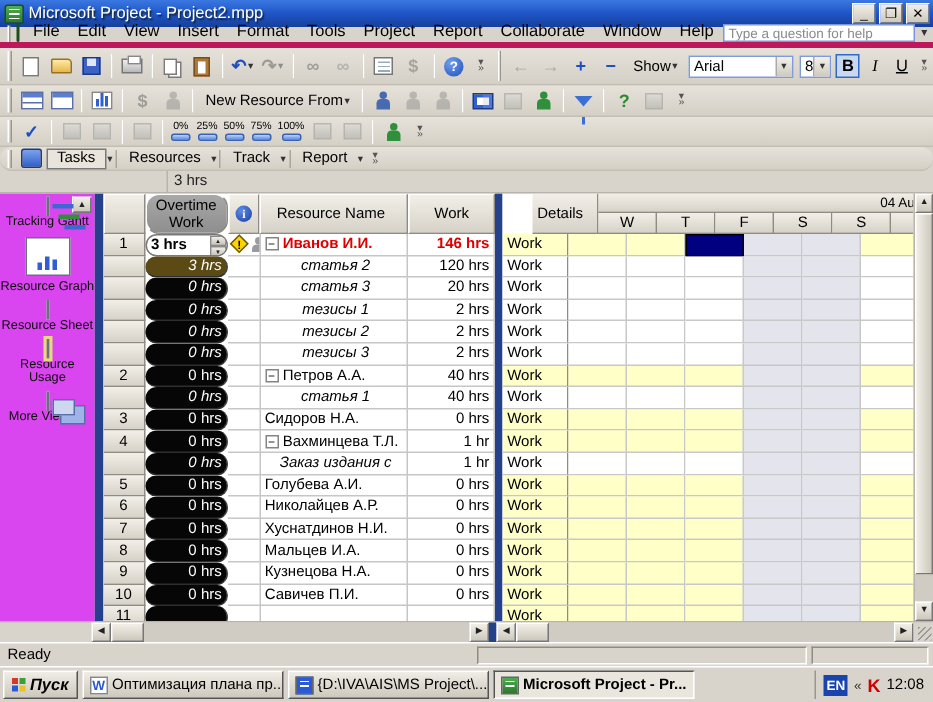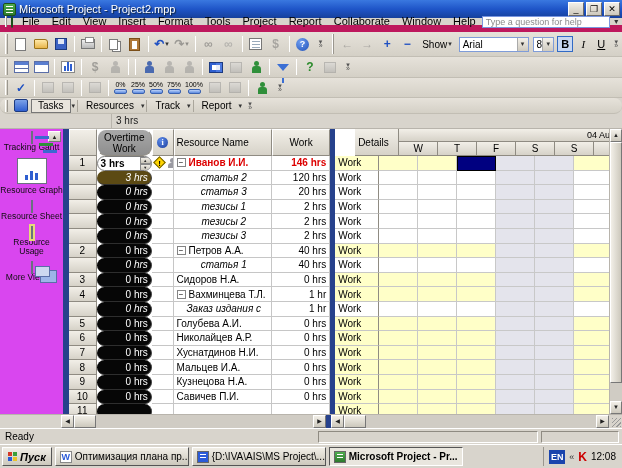--- a/index.html
+++ b/index.html
@@ -8,21 +8,21 @@
   .window { width:622px; height:468px; display:flex; flex-direction:column; }
 
   
   .titlebar { height:18px; background:linear-gradient(180deg,#3a78e0 0%,#1f55c8 50%,#16409c 100%); display:flex; align-items:center; padding:0 2px; color:#fff; }
   .app-icon { width:13px; height:13px; margin:0 3px 0 1px; background:linear-gradient(180deg,#4fae4f,#2c7a2c); border:1px solid #1c4f1c; border-radius:2px; position:relative; }
   .app-icon::before { content:""; position:absolute; left:2px; top:2px; right:2px; bottom:2px; background:repeating-linear-gradient(180deg,#fff 0 1px,transparent 1px 3px); }
   .title-text { font-weight:normal; font-size:11px; flex:1; white-space:nowrap; text-shadow:1px 1px 1px #123; }
   .winbtn { width:16px; height:14px; margin-left:2px; background:linear-gradient(#f2efe8,#cdc8bc); border:1px solid #fff; border-right-color:#6a6a6a; border-bottom-color:#6a6a6a; font-size:9px; line-height:12px; text-align:center; color:#000; }
 
   
-  .menubar { height:14px; background:#d8d4cc; display:flex; align-items:center; border-bottom:7px solid #be185d; padding-left:2px; }
+  .menubar { height:14px; background:#d8d4cc; display:flex; align-items:flex-end; border-bottom:4px solid #be185d; padding-left:2px; }
   .menu-grip { width:4px; height:11px; margin:0 3px; border-left:1px solid #fff; border-right:1px solid #9a968e; }
   .menu-item { padding:0 6px; font-size:11px; line-height:13px; }
   .menu-right { margin-left:auto; display:flex; align-items:center; }
   .helpbox { width:128px; height:12px; background:#fff; border:1px solid #7a96df; color:#8a8a8a; font-size:9px; padding:0 3px; line-height:11px; white-space:nowrap; overflow:hidden; }
   .mini { width:13px; height:12px; font-size:8px; line-height:11px; text-align:center; color:#333; }
 
   
   .tbrow { display:flex; align-items:center; background:linear-gradient(180deg,#e6e2da,#d4d0c6); border-bottom:1px solid #c2beb4; padding-left:2px; }
   .tb1 { height:25px; } .tb2 { height:21px; } .tb3 { height:20px; } .tb4 { height:16px;border-radius:8px; }
   .tb-grip { width:3px; height:80%; margin:0 3px; border-left:1px solid #fff; border-right:1px solid #9a968e; }
@@ -101,21 +101,21 @@
 
   .navy-strip { width:6px; background:#26418c; }
   .navy-strip2 { width:5px; background:#26418c; }
 
   
   .tablepane { width:265px; display:flex; flex-direction:column; background:#fff; overflow:hidden; }
   .thead { height:27px; display:flex; flex:none; }
   .hc { background:linear-gradient(#f2efe8,#d6d2c8); border-top:1px solid #fff; border-left:1px solid #fff; border-right:1px solid #8f8b82; border-bottom:1px solid #8f8b82; display:flex; align-items:center; justify-content:center; text-align:center; font-size:10px; line-height:11px; }
   .hc.dark { background:linear-gradient(#a8a8a8,#8e8e8e); }
   .w-id{width:28px;} .w-ot{width:56px;border-radius:9px;} .w-ind{width:22px;} .w-name{width:100px;} .w-work{width:59px;}
-  .hc.left { justify-content:flex-start; padding-left:2px; }
+  .hc.left { justify-content:flex-start; padding-left:10px; }
   .ind-i { width:11px; height:11px; border-radius:50%; background:radial-gradient(circle at 35% 30%,#5c8ae8,#1c3f9e); color:#fff; font-size:8px; font-weight:bold; font-family:"Liberation Serif",serif; text-align:center; line-height:11px; }
   .tbody { flex:1; overflow:hidden; }
   .trow { display:flex; height:14.6px; }
   .c { border-right:1px solid #c6c6c6; border-bottom:1px solid #c6c6c6; overflow:hidden; white-space:nowrap; font-size:10px; display:flex; align-items:center; }
   .c-id { background:linear-gradient(#f2efe8,#d6d2c8); border-right:1px solid #8f8b82; border-bottom:1px solid #8f8b82; justify-content:center; }
   .c-ot { background:#060606; color:#fff; justify-content:flex-end; padding-right:3px; border-right:1px solid #444; border-bottom:1px solid #2e2e2e; }
   .c-ot.brown { background:#5c4a14; }
   .c-ot.edit { background:#fff; color:#000; font-weight:bold; justify-content:flex-start; padding:0 0 0 3px; border:1px solid #7a7a7a; }
   .spin { margin-left:auto; width:11px; height:100%; display:flex; flex-direction:column; }
   .spin i { flex:1; background:linear-gradient(#f0ede6,#c8c4b8); border:1px solid #8a8a8a; font-style:normal; font-size:4px; line-height:5px; text-align:center; color:#222; }
@@ -337,20 +337,24 @@
         </span>
         <span class="sep"></span>
         <span class="ti gray">
           <span class="glyph" style="color: rgb(85, 85, 85);">$</span>
         </span>
         <span class="ti gray">
           <span class="sh sh-person plain"></span>
         </span>
         <span class="sep"></span>
       </span>
+    <span class="tbtn">
+        <span>New Resource From</span>
+        <span class="dd">▾</span>
+      </span>
     <span class="sep"></span>
     <span id="tb-res-post" style="display:flex;align-items:center;">
         <span class="ti">
           <span class="sh sh-person"></span>
         </span>
         <span class="ti gray">
           <span class="sh sh-person plain"></span>
         </span>
         <span class="ti gray">
           <span class="sh sh-person plain"></span>

